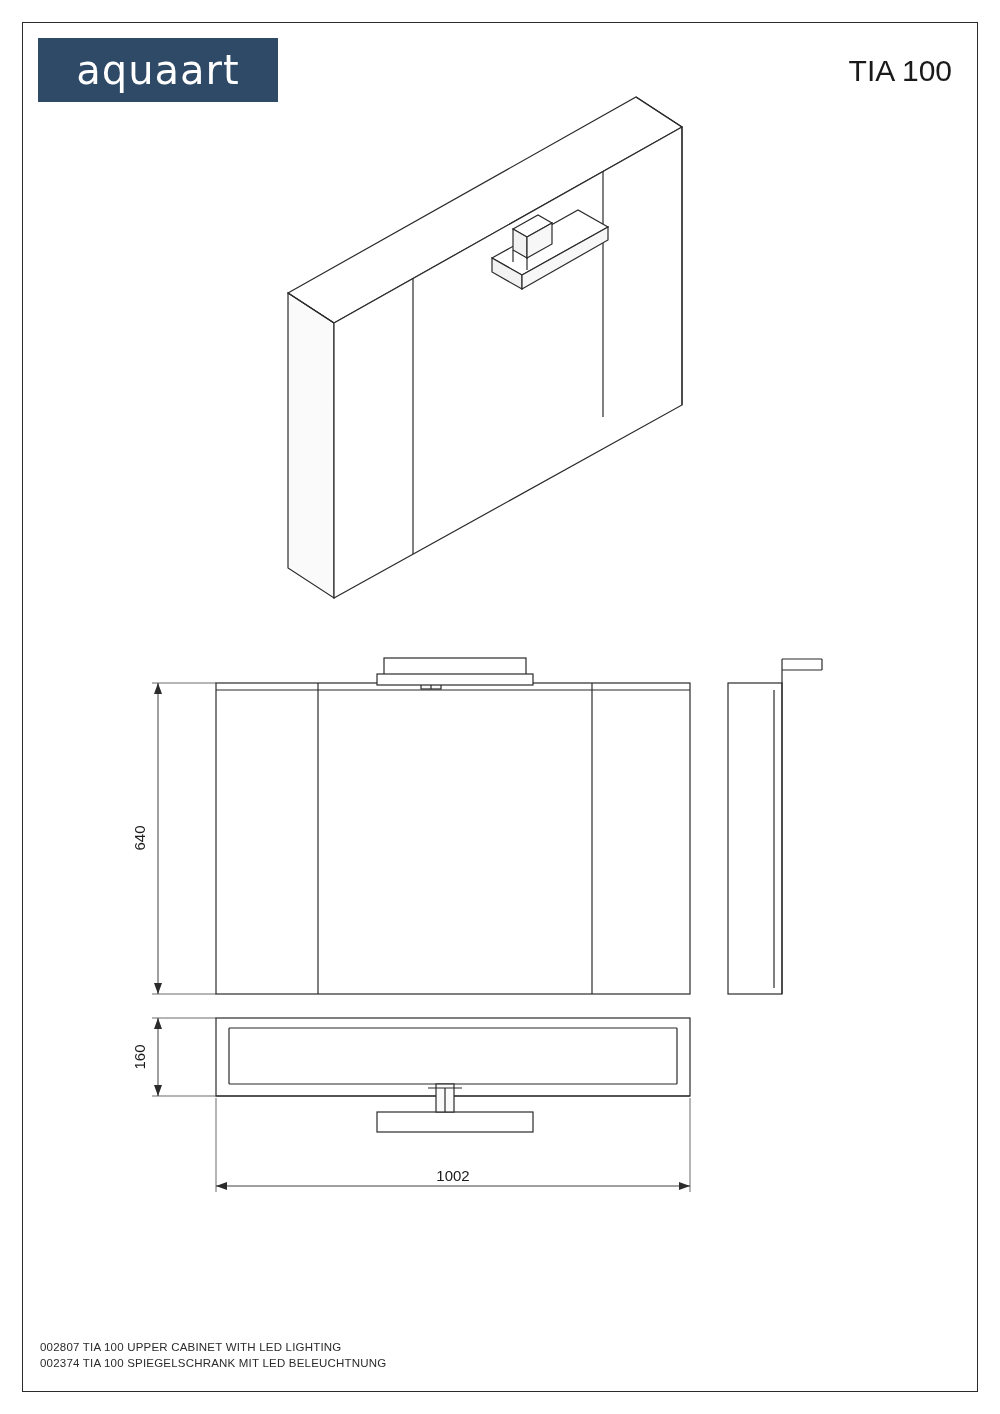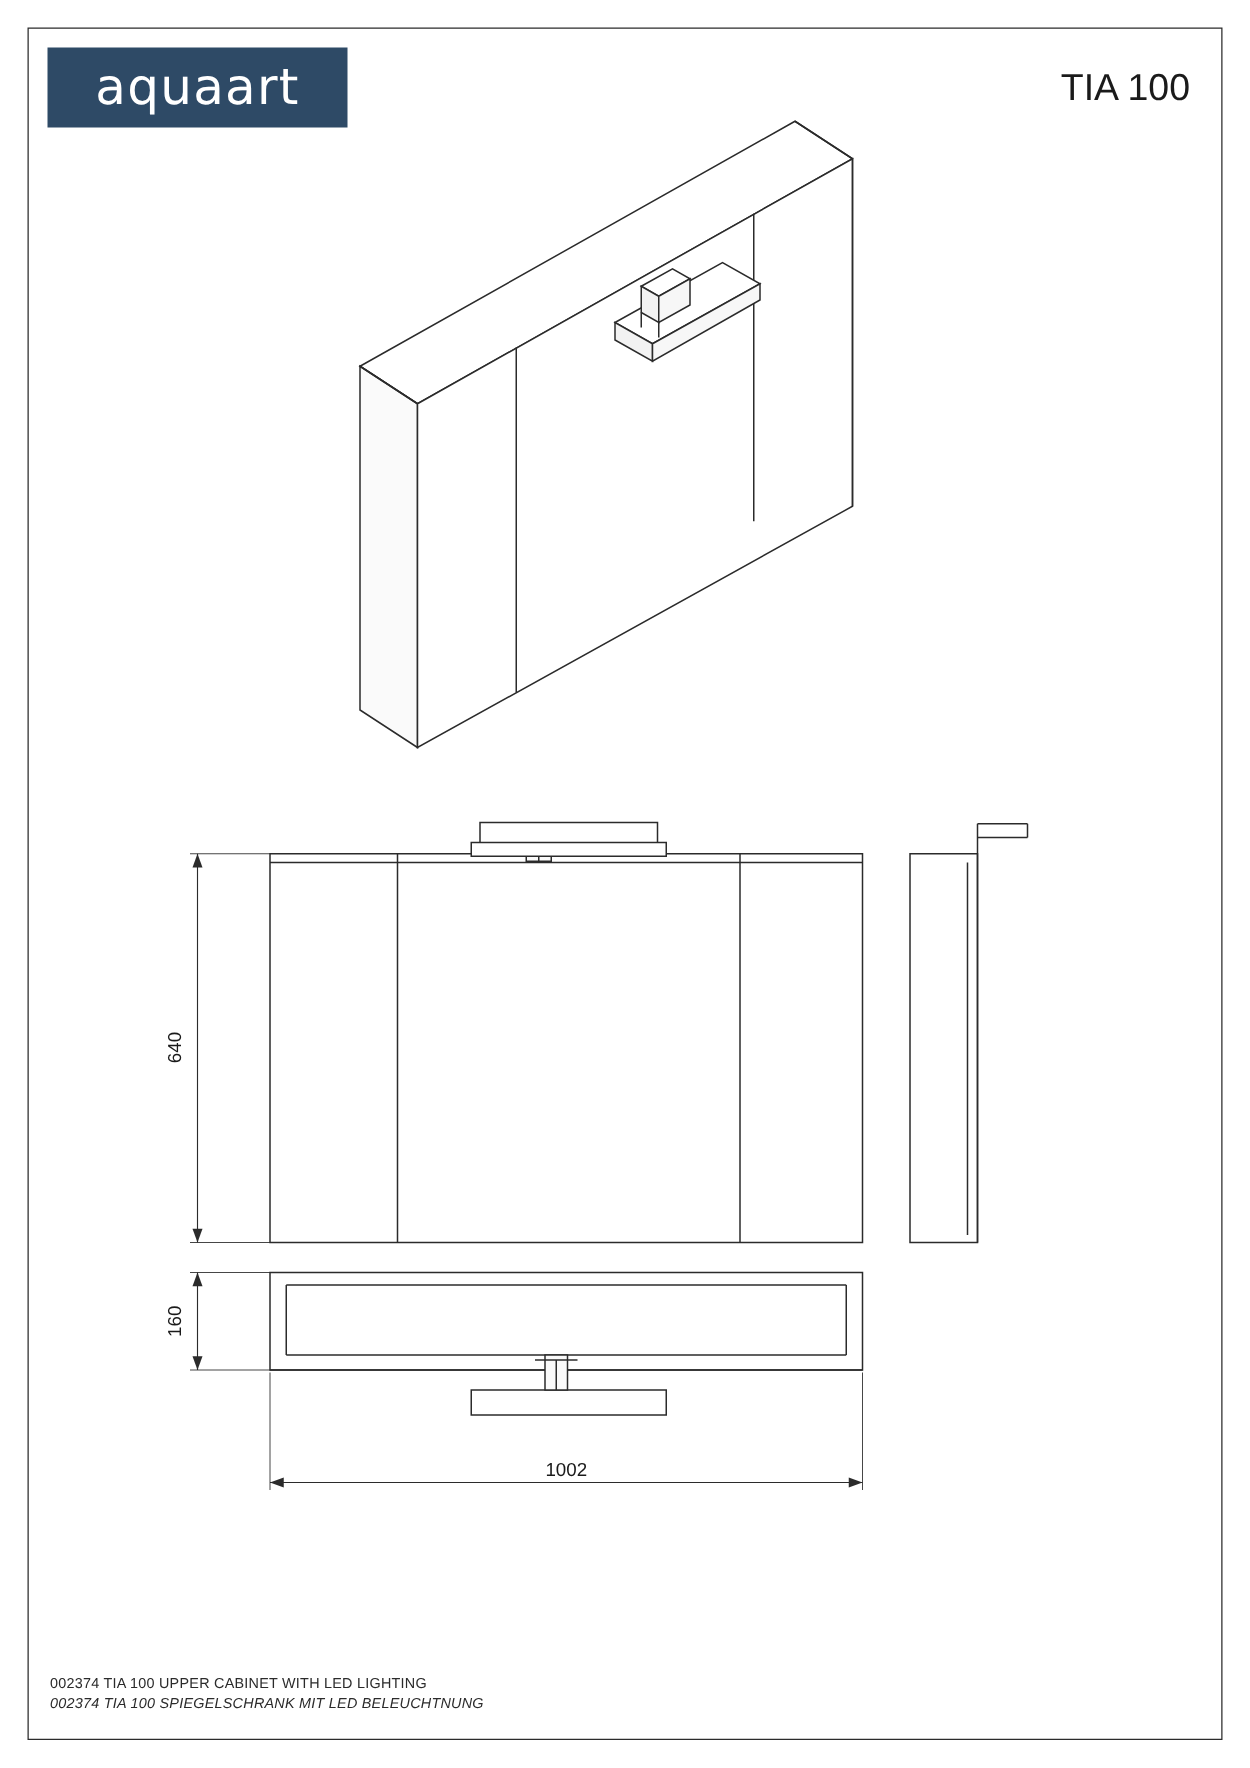--- a/index.html
+++ b/index.html
@@ -74,21 +74,20 @@
   .footer .ln1 {
     font-size: 11.5px;
     letter-spacing: 0.2px;
     color: #2b2b2b;
     font-family: "Liberation Sans", sans-serif;
   }
   .footer .ln2 {
     font-size: 11.5px;
     letter-spacing: 0.2px;
     color: #2b2b2b;
-    font-style: italic;
     font-family: "Liberation Sans", sans-serif;
   }
   .dim-label {
     font-size: 15px;
     fill: #1a1a1a;
     font-family: "Liberation Sans", sans-serif;
   }
 </style>
 </head>
 <body>
@@ -197,17 +196,17 @@
         </g>
       </g>
 
       <text class="dim-label" x="123" y="816" text-anchor="middle" transform="rotate(-90 123 816)">640</text>
       <text class="dim-label" x="123" y="1035" text-anchor="middle" transform="rotate(-90 123 1035)">160</text>
       <text class="dim-label" x="431" y="1159" text-anchor="middle">1002</text>
     </svg>
   </div>
 
   <div class="footer">
-    <div class="ln1">002374 TIA 100 UPPER CABINET WITH LED LIGHTING</div>
+    <div class="ln1">002807 TIA 100 UPPER CABINET WITH LED LIGHTING</div>
     <div class="ln2">002374 TIA 100 SPIEGELSCHRANK MIT LED BELEUCHTNUNG</div>
   </div>
 
 </div>
 
 </body></html>

